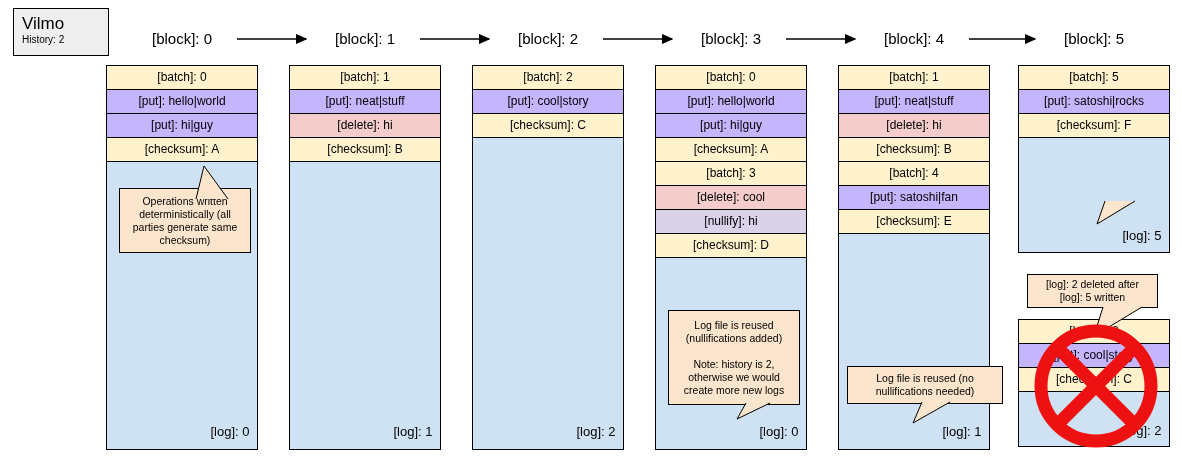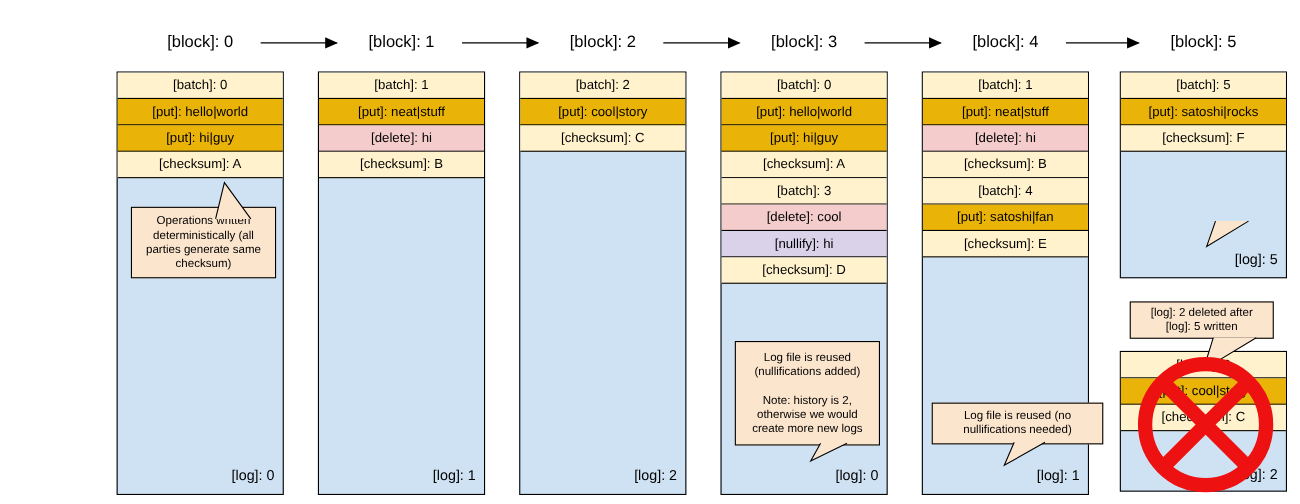--- a/index.html
+++ b/index.html
@@ -20,40 +20,44 @@
   .column{position:absolute;top:65px;width:152px;height:385px;
     border:1.5px solid #000;box-sizing:border-box;background:#cfe2f3;
     display:flex;flex-direction:column;}
   .column.short{height:188px;}
   .deleted-box{position:absolute;left:1018px;top:319px;width:152px;height:128px;
     border:1.5px solid #000;box-sizing:border-box;background:#cfe2f3;
     display:flex;flex-direction:column;}
   .row{height:24px;line-height:23px;flex:0 0 24px;border-bottom:1px solid #000;
     text-align:center;font-size:12px;box-sizing:border-box;}
   .row-batch,.row-checksum{background:#fff2cc;}
-  .row-put{background:#eab308;}
+  .row-put{background:#c4b5fd;}
   .row-delete{background:#f4cccc;}
   .row-nullify{background:#d9d2e9;}
   .log-label{position:absolute;left:0;bottom:10px;width:100%;text-align:center;
     font-size:13px;margin-left:48px;}
   .log-label.tight{bottom:8px;}
   .log-label.mid{bottom:9px;}
 
   
   .callout{position:absolute;background:#fce5cd;border:1px solid #000;
     box-sizing:border-box;display:flex;align-items:center;justify-content:center;
     text-align:center;font-size:10.5px;line-height:13px;white-space:pre-line;z-index:5;}
 
   .overlay{position:absolute;left:0;top:0;z-index:10;pointer-events:none;}
 </style>
 </head>
 <body>
 
 <div class="canvas">
 
+  <div class="legend-box">
+    <div class="legend-title">Vilmo</div>
+    <div class="legend-sub">History: 2</div>
+  </div>
 
   <div class="block-header" style="left:106px">[block]: 0</div>
   <div class="block-header" style="left:289px">[block]: 1</div>
   <div class="block-header" style="left:472px">[block]: 2</div>
   <div class="block-header" style="left:655px">[block]: 3</div>
   <div class="block-header" style="left:838px">[block]: 4</div>
   <div class="block-header" style="left:1018px">[block]: 5</div>
 
   <div class="column" style="left:106px">
     <div class="row row-batch">[batch]: 0</div>

